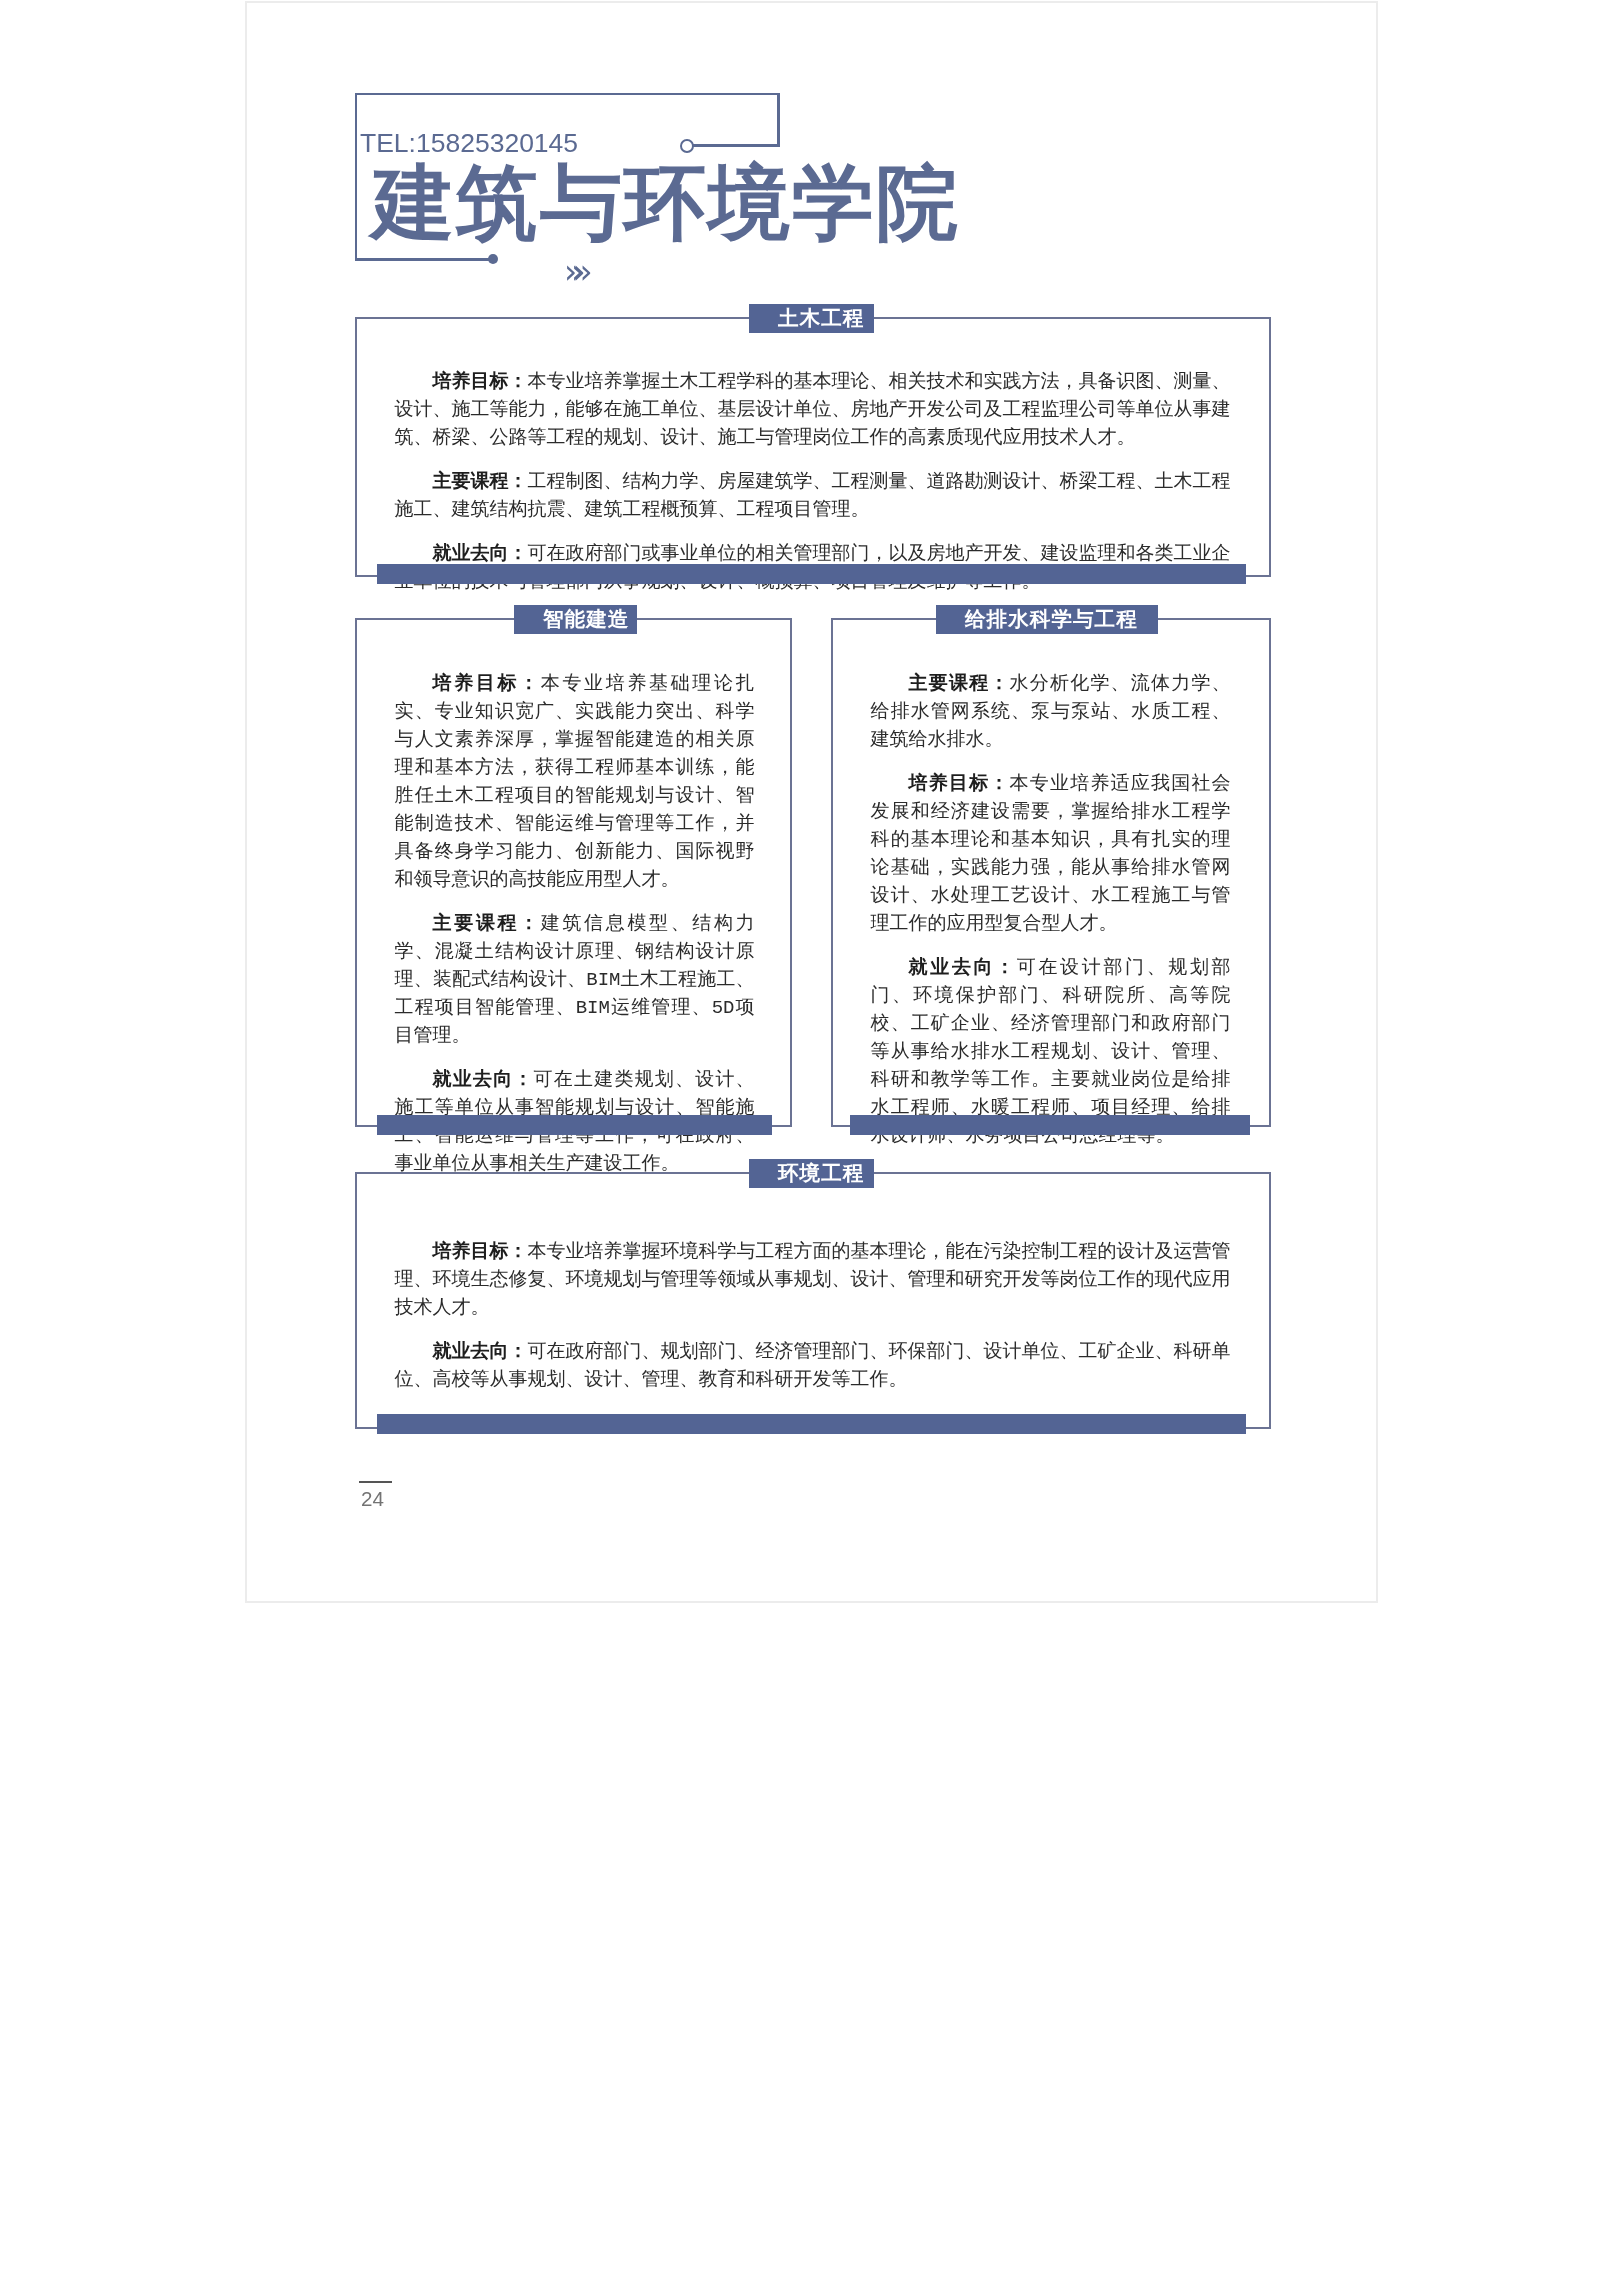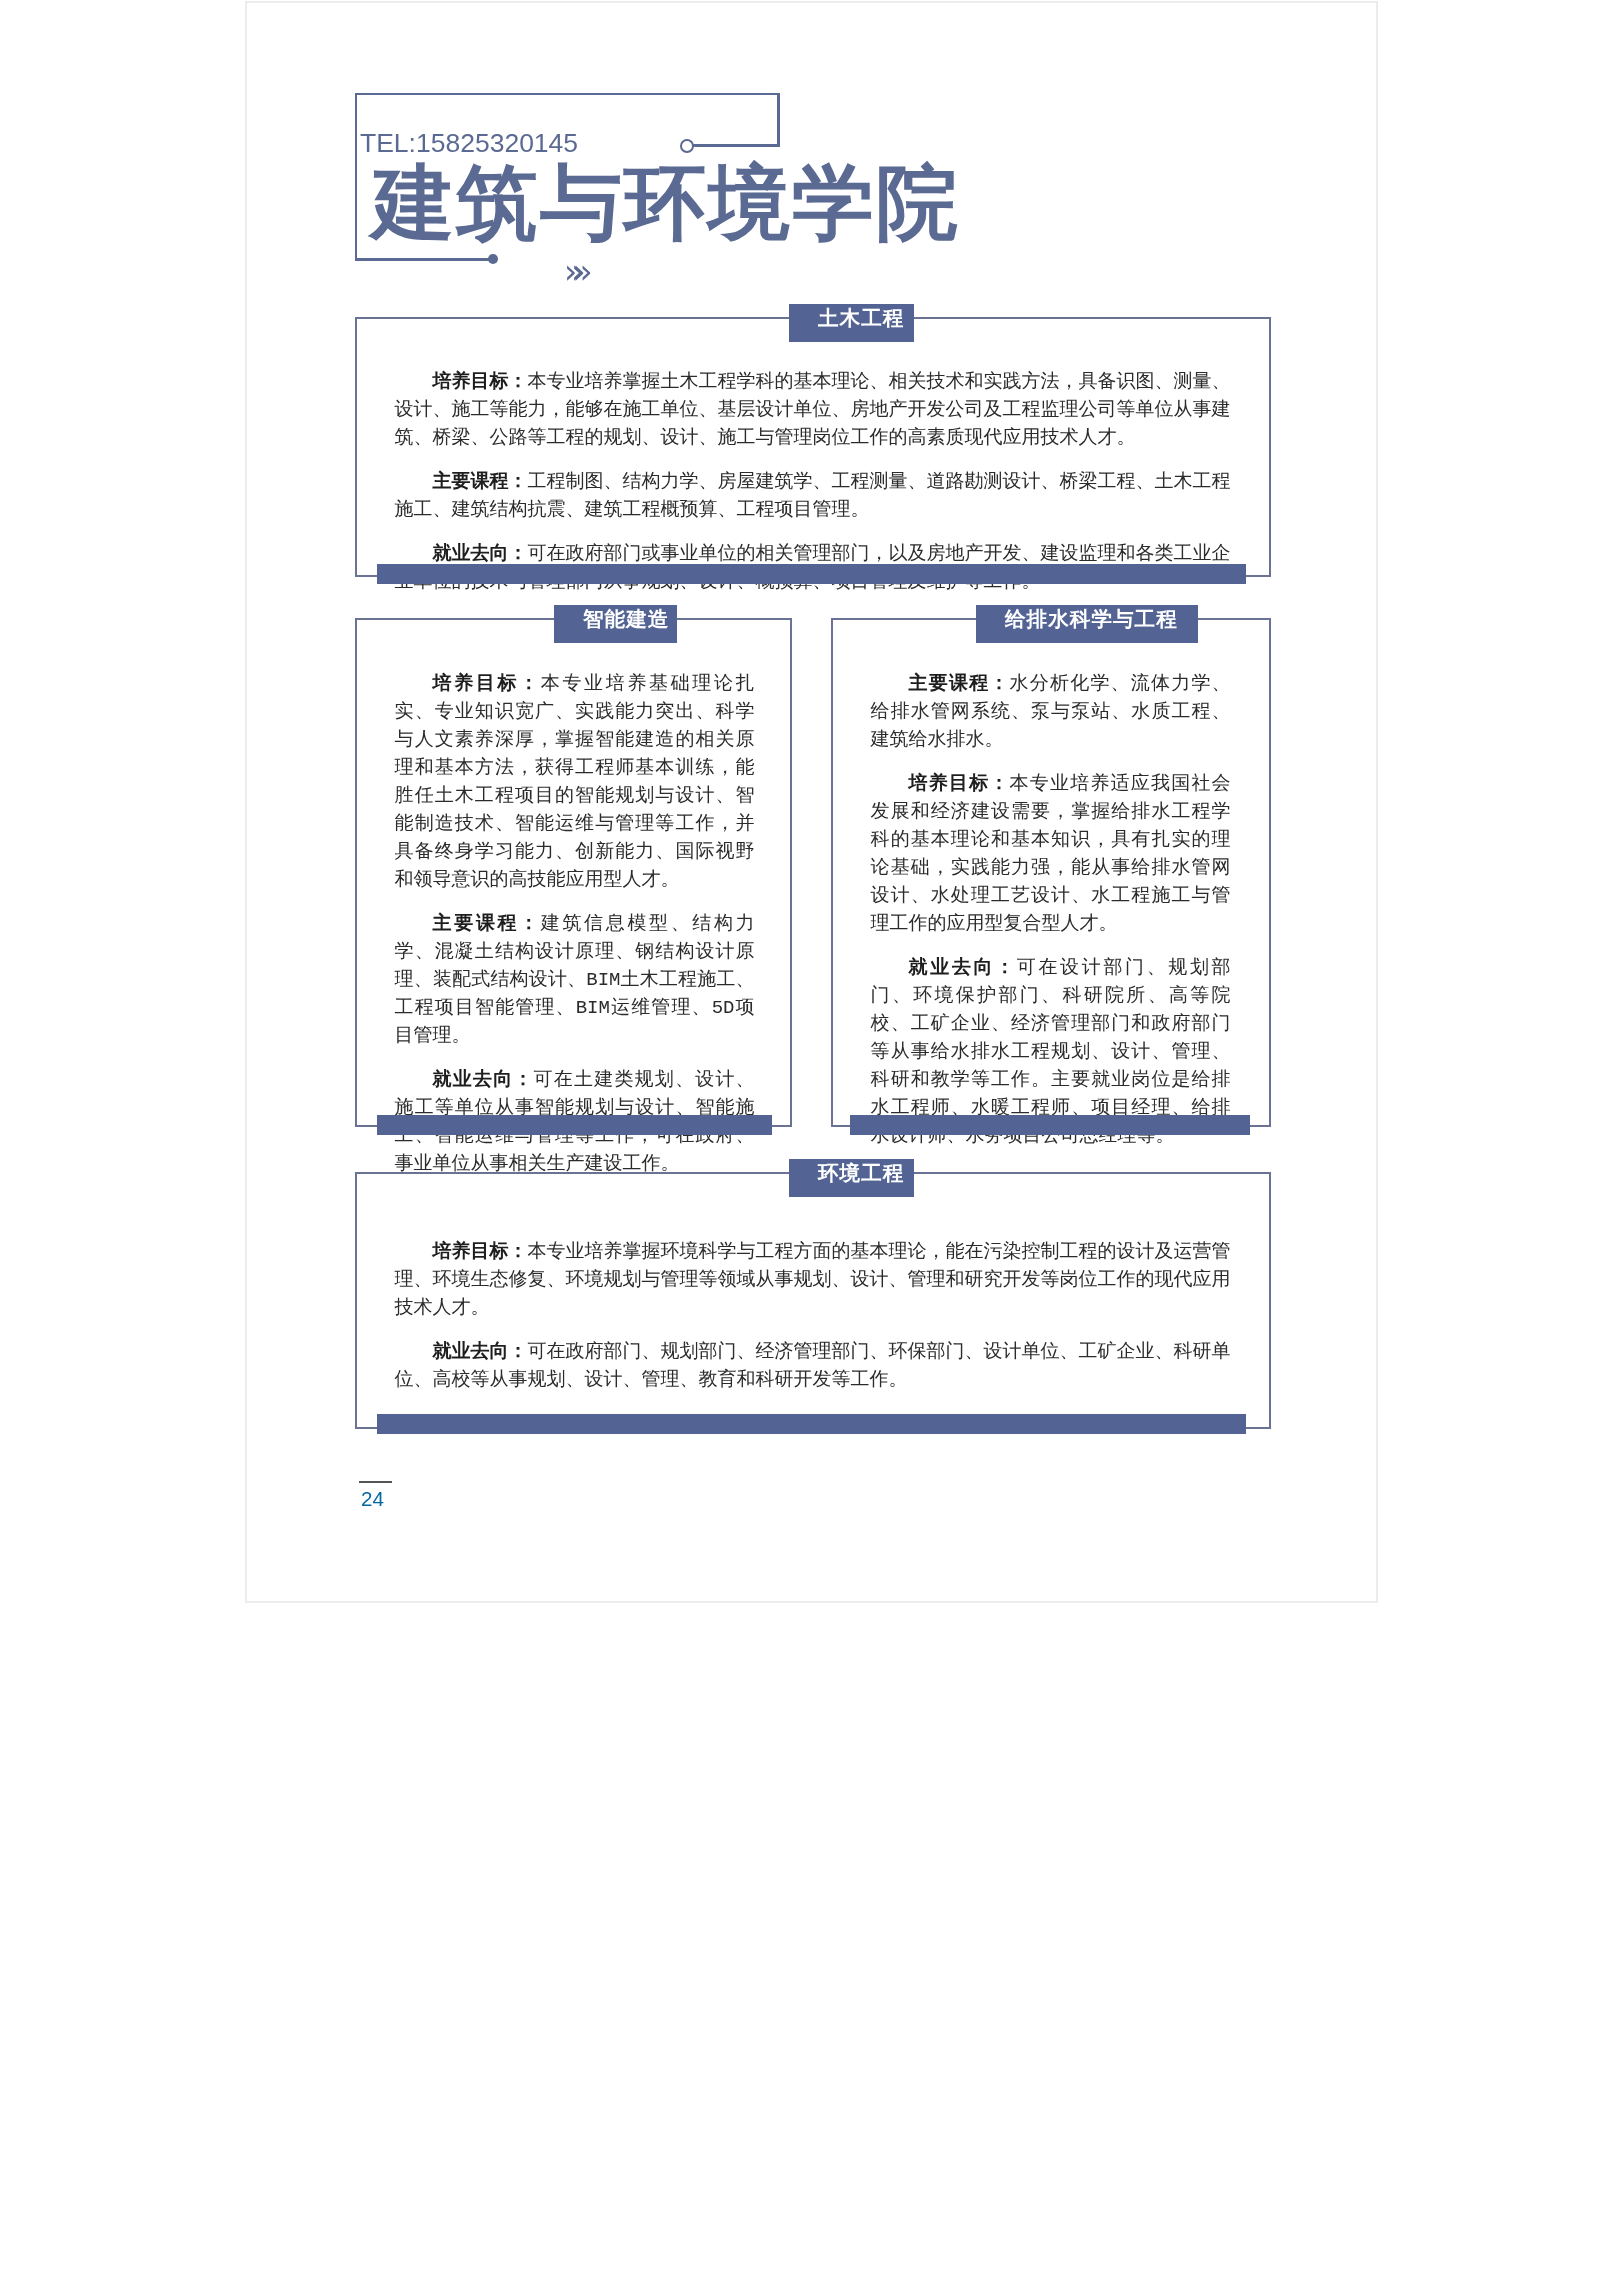--- a/index.html
+++ b/index.html
@@ -44,37 +44,37 @@
     .title {
       position: absolute; left: 372px; top: 157px; font-size: 82px; line-height: 90px; color: #5b6a92;
       font-family: "DejaVu Serif", "Liberation Serif", serif; font-weight: bold; letter-spacing: 2px;
       white-space: nowrap;
     }
     
     .box {
       position: absolute; border: 2.9px solid #6b7394; background: #fff; box-sizing: border-box;
     }
     .box-label {
-      position: absolute; top: -14.7px; height: 38px; line-height: 29px; background: #536494; color: #fff;
+      position: absolute; top: -14.7px; height: 29px; line-height: 29px; background: #536494; color: #fff;
       font-weight: bold; font-size: 20.6px; text-align: center; padding: 0 29px; box-sizing: border-box;
-      white-space: nowrap; letter-spacing: 1px; margin-left: 40px;
+      white-space: nowrap; letter-spacing: 1px;
     }
     .bar {
       position: absolute; background: #536494; height: 19.6px;
     }
     .content {
       position: absolute; font-size: 19px; line-height: 28px; color: #2b2b2b; text-align: justify;
     }
     .content p { margin: 16px; text-indent: 2em; font-family: Liberation Mono, monospace; }
     .content b { font-weight: bold; color: #1e1e1e; }
     .pg-line {
       position: absolute; left: 359px; top: 1481px; width: 33px; height: 2px; background: #555;
     }
     .pg-num {
-      position: absolute; left: 361px; top: 1487px; font-size: 20.6px; color: #0369a1;
+      position: absolute; left: 361px; top: 1487px; font-size: 20.6px; color: #737373;
       font-family: "Liberation Sans", sans-serif;
     }
   </style>
 </head>
 <body>
 
 <div class="page"></div>
 
 <div class="hdr-bracket"></div>
 <div class="hdr-right"></div>

